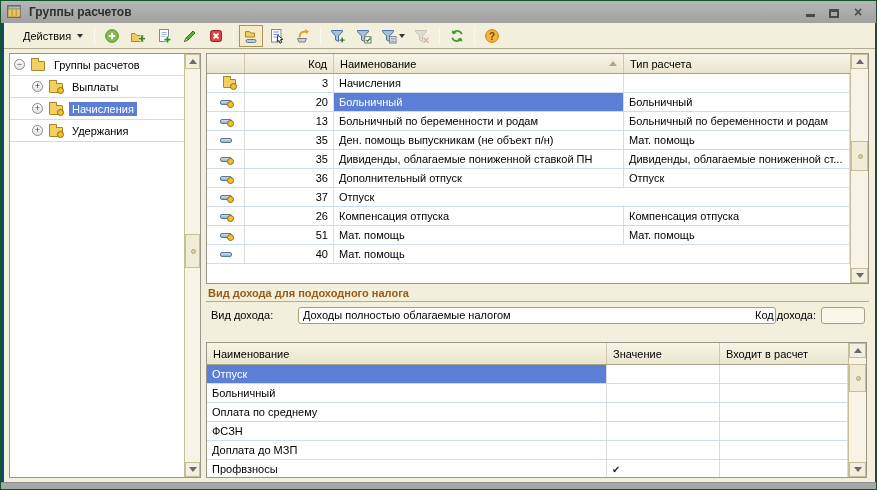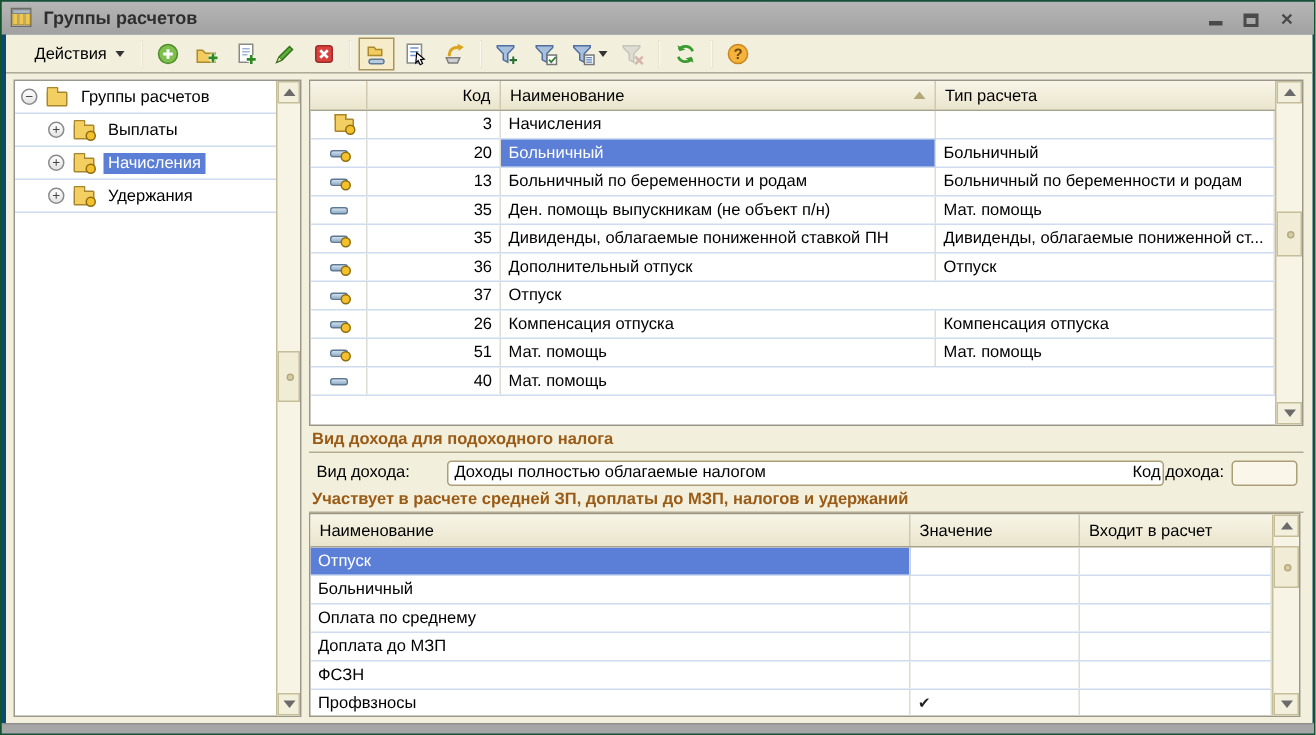--- a/index.html
+++ b/index.html
@@ -405,21 +405,20 @@
     </div>
 
     <div class="sec-h" id="sec1">Вид дохода для подоходного налога</div>
     <div class="income-row">
       <span class="flabel lab1">Вид дохода:</span>
       <div class="input-box inp1">Доходы полностью облагаемые налогом</div>
       <span class="flabel lab2">Код дохода:</span>
       <div class="input-box inp2"></div>
     </div>
 
-    <div class="sec-h" id="sec2">Участвует в расчете средней ЗП, доплаты до МЗП, налогов и удержаний</div>
     <div class="bottom-table">
       <div class="bt-header">
         <div class="th b-name">
             <span>Наименование</span>
           </div>
         <div class="th b-val">
             <span>Значение</span>
           </div>
         <div class="th b-inc">
             <span>Входит в расчет</span>
@@ -435,26 +434,26 @@
     <span class="cell b-name">Больничный</span>
     <span class="cell b-val"></span>
     <span class="cell b-inc"></span>
   </div>
           <div class="brow">
     <span class="cell b-name">Оплата по среднему</span>
     <span class="cell b-val"></span>
     <span class="cell b-inc"></span>
   </div>
           <div class="brow">
+    <span class="cell b-name">ФСЗН</span>
+    <span class="cell b-val"></span>
+    <span class="cell b-inc"></span>
+  </div>
+          <div class="brow">
     <span class="cell b-name">Доплата до МЗП</span>
-    <span class="cell b-val"></span>
-    <span class="cell b-inc"></span>
-  </div>
-          <div class="brow">
-    <span class="cell b-name">ФСЗН</span>
     <span class="cell b-val"></span>
     <span class="cell b-inc"></span>
   </div>
           <div class="brow">
     <span class="cell b-name">Профвзносы</span>
     <span class="cell b-val">
               <span class="checkmark">✔</span>
             </span>
     <span class="cell b-inc"></span>
   </div>

